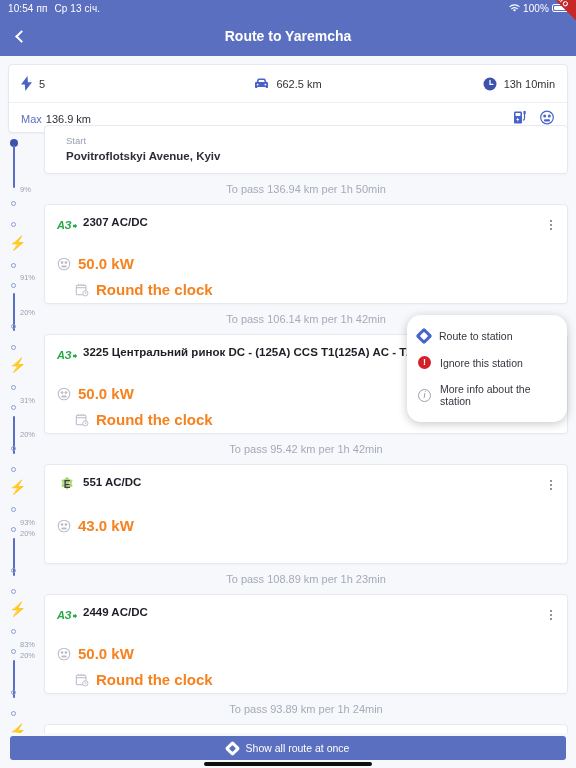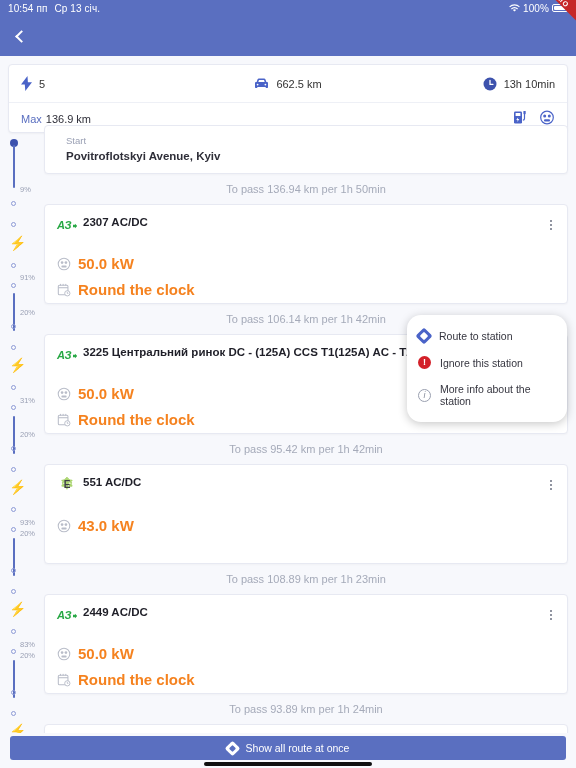--- a/index.html
+++ b/index.html
@@ -135,21 +135,21 @@
     width: 18px; height: 18px; display: flex; flex-direction: column;
     align-items: center; justify-content: center; gap: 2px; cursor: pointer;
   }
   .kebab span { width: 2px; height: 2px; background: #6b7180; border-radius: 50%; display: block; }
 
   .st-row {
     display: flex; align-items: center; gap: 7px;
     font-size: 15px; color: #f5821f; font-weight: bold;
   }
   .st-row.power { margin-top: 24px; }
-  .st-row.hours { margin-top: 9px; }
+  .st-row.hours { margin-top: 9px; margin-left: 18px; }
 
   
   .logo-az {
     width: 20px; height: 16px; display: flex; align-items: flex-end;
     gap: 1px; color: #27a844; font-weight: bold; font-size: 11px;
     font-style: italic; line-height: 11px; flex: 0 0 auto;
   }
   .logo-e {
     width: 20px; height: 18px; flex: 0 0 auto; position: relative;
     color: #3f3f46; font-size: 10px; font-weight: bold;
@@ -237,20 +237,21 @@
       </span>
   </div>
 </div>
 
 <div class="ribbon">DEMO</div>
 
 <div class="header">
   <div class="back-btn">
     <span class="chev"></span>
   </div>
+  <div class="header-title">Route to Yaremcha</div>
 </div>
 
 <div class="summary">
   <div class="sum-row1">
     <div class="sum-cell c1">
       <span>
         <svg width="11" height="15" viewBox="0 0 11 15">
             <path d="M6.5 0 0 8.5h3.8L4.3 15 11 6.2H6.9z" fill="#4a63c8"></path>
           </svg>
       </span>

